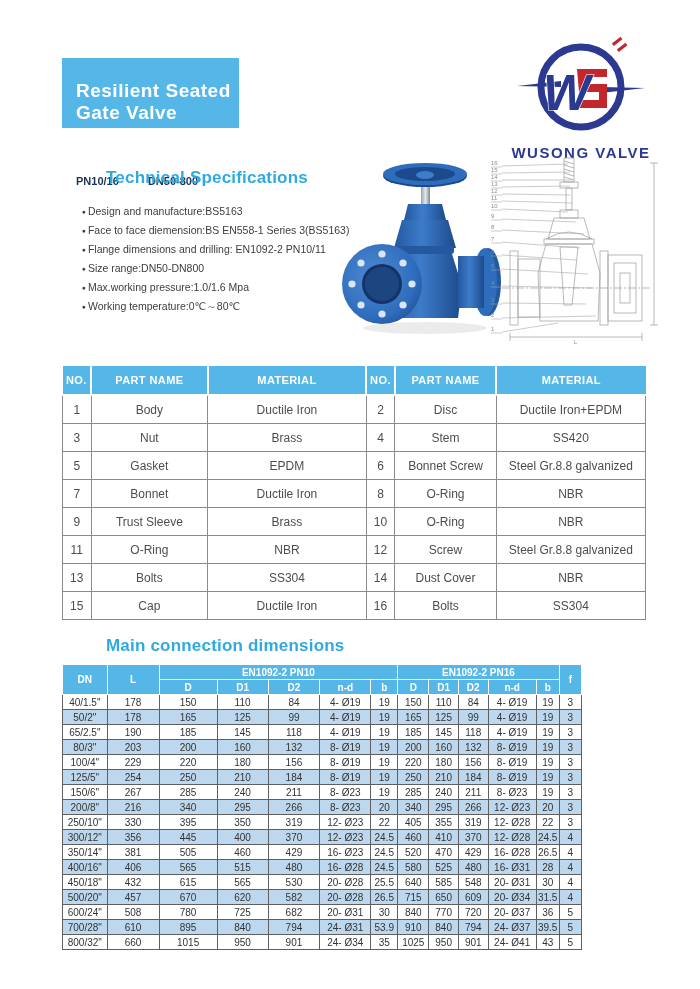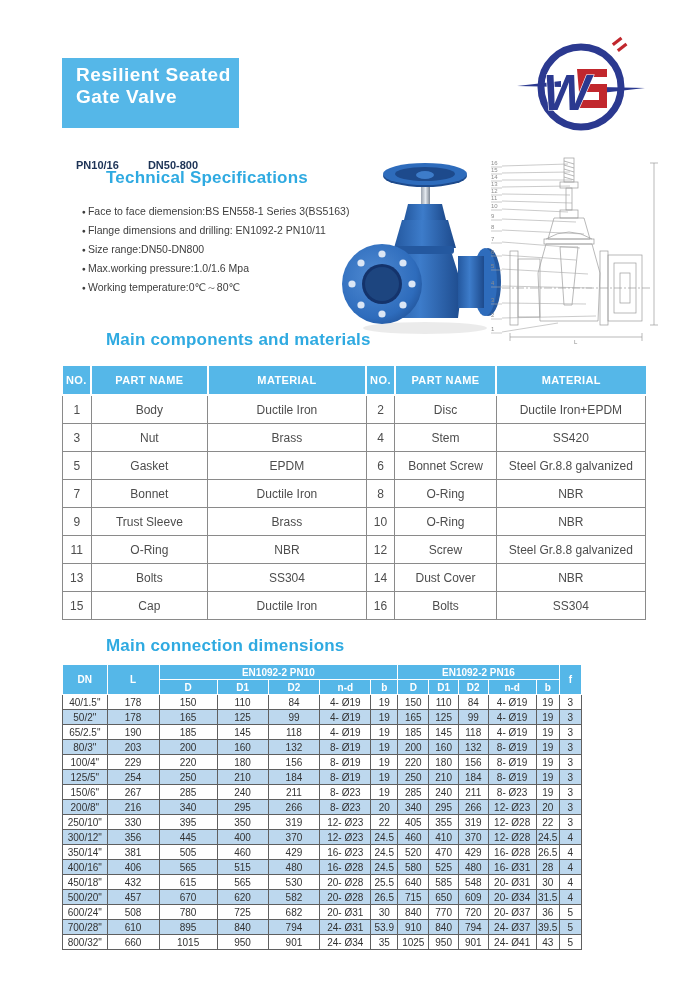--- a/index.html
+++ b/index.html
@@ -3,21 +3,21 @@
 <meta charset="utf-8">
 <style>
   html,body{margin:0;padding:0;background:#ffffff;}
   .page{
     position:relative;width:700px;height:989px;background:#ffffff;overflow:hidden;
     font-family:"Liberation Sans","DejaVu Sans",sans-serif;color:#3d3d3d;
   }
   
   .title-block{
     position:absolute;left:62px;top:58px;width:177px;height:70px;
-    background:#55b7e8;box-sizing:border-box;padding:6px 0 0 14px;
+    background:#55b7e8;box-sizing:border-box;padding:22px 0 0 14px;
   }
   .title-line{font-size:19px;font-weight:700;color:#ffffff;line-height:22px;letter-spacing:.5px;}
   .title-sub{margin-top:3px;font-size:11px;font-weight:700;color:#1d3356;}
   .title-sub span{display:inline-block;}
   .title-sub .dn{margin-left:26px;margin-top:48px;}
   
   .logo{position:absolute;left:496px;top:36px;width:170px;text-align:center;}
   .logo svg{display:block;margin:0 auto;}
   .logo-word{margin-top:2px;font-size:15px;font-weight:700;color:#2b3990;letter-spacing:1.5px;white-space:nowrap;}
   
@@ -82,24 +82,26 @@
 
       <circle cx="66" cy="51" r="40" fill="none" stroke="#2b3990" stroke-width="7"></circle>
 
       <rect x="97" y="4" width="11" height="3.2" fill="#c1272d" transform="rotate(-38 102 6)"></rect>
       <rect x="102" y="10" width="11" height="3.2" fill="#c1272d" transform="rotate(-38 107 12)"></rect>
 
       <path d="M62 33 L92 33 L92 41 L72 41 L72 48 L92 48 L92 72 L64 72 L64 64 L84 64 L84 56 L64 56 Z" fill="#c1272d"></path>
 
       <text x="28" y="74" font-family="Liberation Sans, sans-serif" font-size="50" font-weight="bold" font-style="italic" fill="#2b3990" stroke="#ffffff" stroke-width="1.2" paint-order="stroke">W</text>
     </svg>
+    <div class="logo-word">WUSONG VALVE</div>
   </div>
 
   <div class="sec-heading h-specs">Technical Specifications</div>
   <ul class="spec-list">
+      <li>Design and manufacture:BS5163</li>
       <li>Face to face diemension:BS EN558-1 Series 3(BS5163)</li>
       <li>Flange dimensions and drilling: EN1092-2 PN10/11</li>
       <li>Size range:DN50-DN800</li>
       <li>Max.working pressure:1.0/1.6 Mpa</li>
       <li>Working temperature:0℃～80℃</li>
     </ul>
 
   <svg class="valve-photo" viewBox="0 0 170 176">
     <defs>
       <radialGradient id="flangeG" cx="40%" cy="40%" r="75%">
@@ -217,21 +219,20 @@
       <text x="3" y="99">6</text>
       <text x="3" y="113">5</text>
       <text x="3" y="130">4</text>
       <text x="3" y="147">3</text>
       <text x="3" y="162">2</text>
       <text x="3" y="176">1</text>
       <text x="86" y="189">L</text>
     </g>
   </svg>
 
-  <div class="sec-heading h-comp">Main components and materials</div>
   <table class="comp-table">
     <colgroup>
       <col style="width:4.9%">
         <col style="width:20%">
         <col style="width:27.2%">
       <col style="width:4.9%">
         <col style="width:17.4%">
         <col style="width:25.6%">
     </colgroup>
     <thead>

